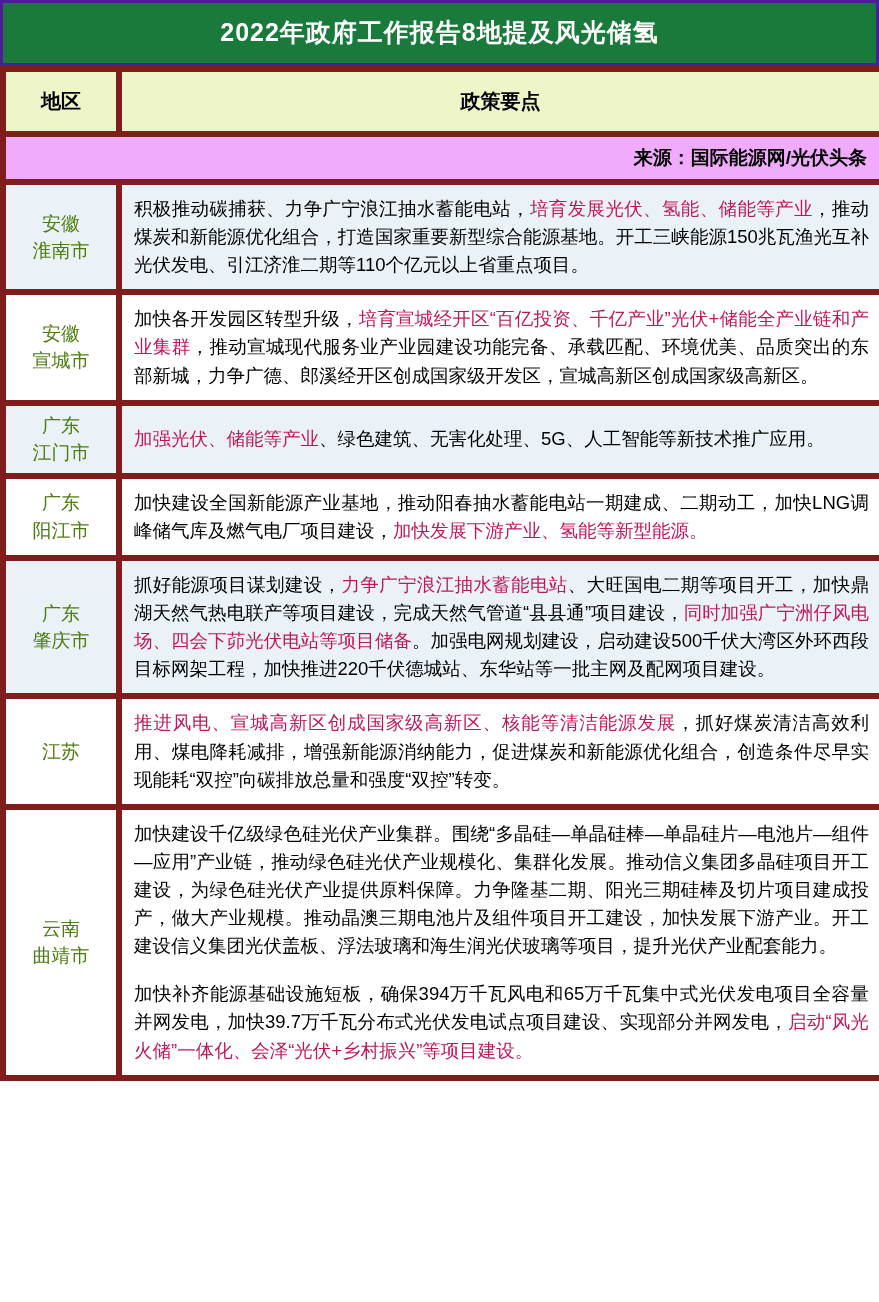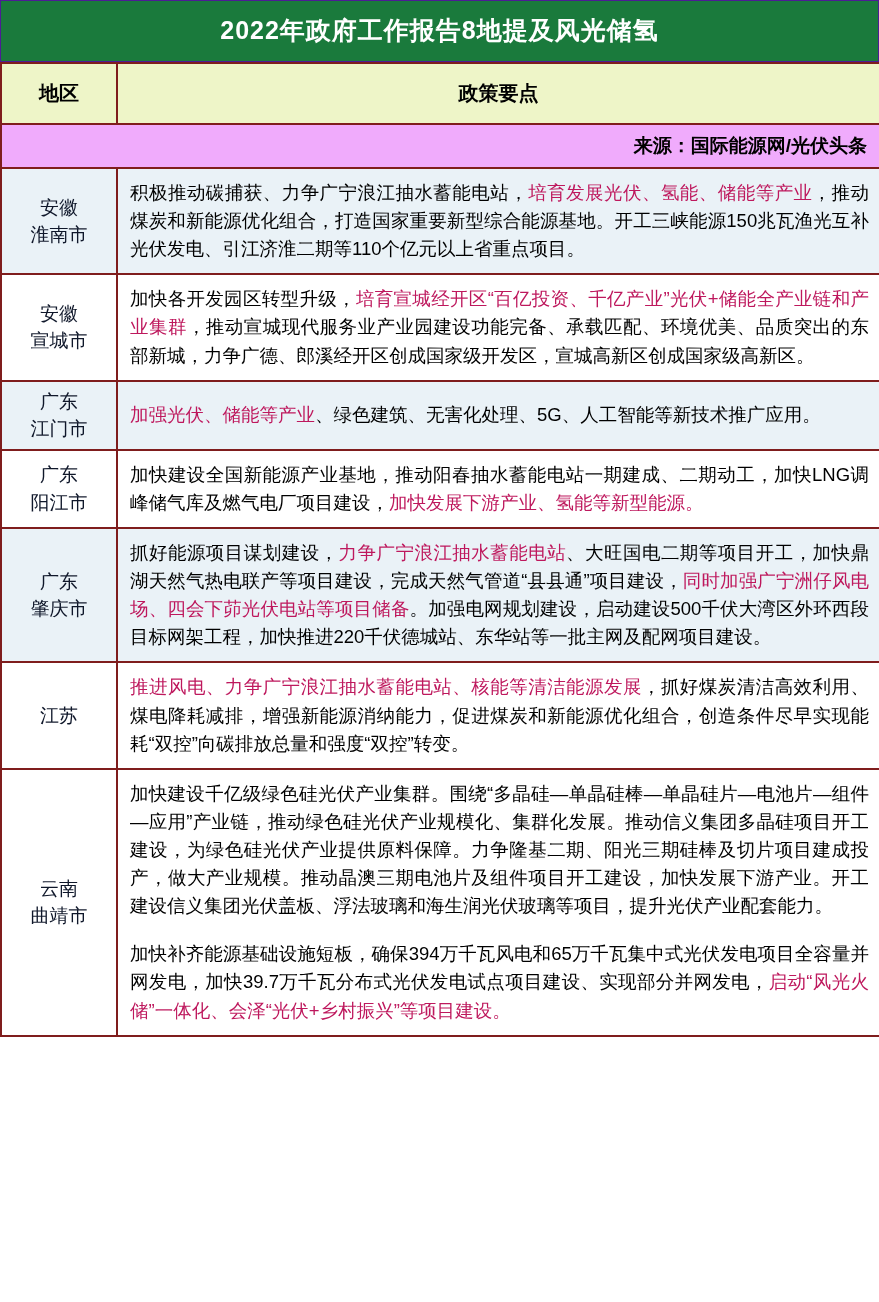--- a/index.html
+++ b/index.html
@@ -19,30 +19,30 @@
   
   .title-bar {
     background: #1a7a3c;
     color: #ffffff;
     text-align: center;
     font-size: 25px;
     font-weight: bold;
     letter-spacing: 1px;
     padding: 13px 0 14px 0;
     box-sizing: border-box;
-    border: 1px solid #4c1d95;
+    border: 3px solid #4c1d95;
   }
   
   table.tbl {
     width: 879px;
     border-collapse: collapse;
     table-layout: fixed;
   }
   table.tbl td, table.tbl th {
-    border: 2px solid #7f1d1d;
+    border: 6px solid #7f1d1d;
     vertical-align: middle;
     box-sizing: border-box;
   }
   .hdr td {
     background: #eef5c8;
     text-align: center;
     font-weight: bold;
     font-size: 20px;
     color: #000000;
     padding: 16px 0;
@@ -57,21 +57,21 @@
     font-size: 19px;
     font-weight: bold;
     padding: 8px 12px 8px 0;
     color: #000000;
     border: 1px solid #7fb0bf;
   }
 
   .region {
     text-align: center;
     font-size: 19px;
-    color: #0f172a;
+    color: #4d7c0f;
     line-height: 1.45;
     padding: 6px 2px;
   }
   .points {
     font-size: 18.5px;
     color: #000000;
     line-height: 1.52;
     padding: 10px 10px 10px 12px;
     text-align: justify;
     text-justify: inter-ideograph;
@@ -129,21 +129,21 @@
         </tr>
         <tr class="row-a">
           <td class="region">广东<br>肇庆市</td>
           <td class="points">
             <p class="para"><span class="blk">抓好能源项目谋划建设，</span><span class="hl">力争广宁浪江抽水蓄能电站</span><span class="blk">、大旺国电二期等项目开工，加快鼎湖天然气热电联产等项目建设，完成天然气管道“县县通”项目建设，</span><span class="hl">同时加强广宁洲仔风电场、四会下茆光伏电站等项目储备</span><span class="blk">。加强电网规划建设，启动建设500千伏大湾区外环西段目标网架工程，加快推进220千伏德城站、东华站等一批主网及配网项目建设。</span></p>
           </td>
         </tr>
         <tr class="row-b">
           <td class="region">江苏</td>
           <td class="points">
-            <p class="para"><span class="hl">推进风电、力争广宁浪江抽水蓄能电站、核能等清洁能源发展</span><span class="blk">，抓好煤炭清洁高效利用、煤电降耗减排，增强新能源消纳能力，促进煤炭和新能源优化组合，创造条件尽早实现能耗“双控”向碳排放总量和强度“双控”转变。</span></p>
+            <p class="para"><span class="hl">推进风电、宣城高新区创成国家级高新区、核能等清洁能源发展</span><span class="blk">，抓好煤炭清洁高效利用、煤电降耗减排，增强新能源消纳能力，促进煤炭和新能源优化组合，创造条件尽早实现能耗“双控”向碳排放总量和强度“双控”转变。</span></p>
           </td>
         </tr>
         <tr class="row-b">
           <td class="region">云南<br>曲靖市</td>
           <td class="points">
             <p class="para"><span class="blk">加快建设千亿级绿色硅光伏产业集群。围绕“多晶硅—单晶硅棒—单晶硅片—电池片—组件—应用”产业链，推动绿色硅光伏产业规模化、集群化发展。推动信义集团多晶硅项目开工建设，为绿色硅光伏产业提供原料保障。力争隆基二期、阳光三期硅棒及切片项目建成投产，做大产业规模。推动晶澳三期电池片及组件项目开工建设，加快发展下游产业。开工建设信义集团光伏盖板、浮法玻璃和海生润光伏玻璃等项目，提升光伏产业配套能力。</span></p>
             <p class="para"><span class="blk">加快补齐能源基础设施短板，确保394万千瓦风电和65万千瓦集中式光伏发电项目全容量并网发电，加快39.7万千瓦分布式光伏发电试点项目建设、实现部分并网发电，</span><span class="hl">启动“风光火储”一体化、会泽“光伏+乡村振兴”等项目建设。</span></p>
           </td>
         </tr>
       </tbody>

